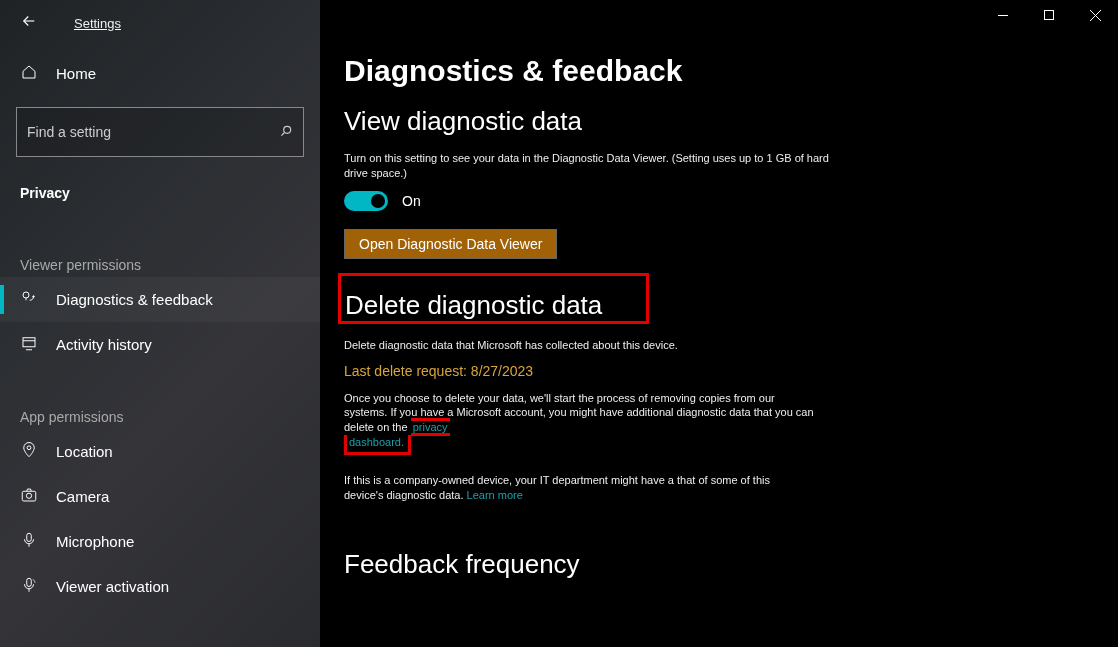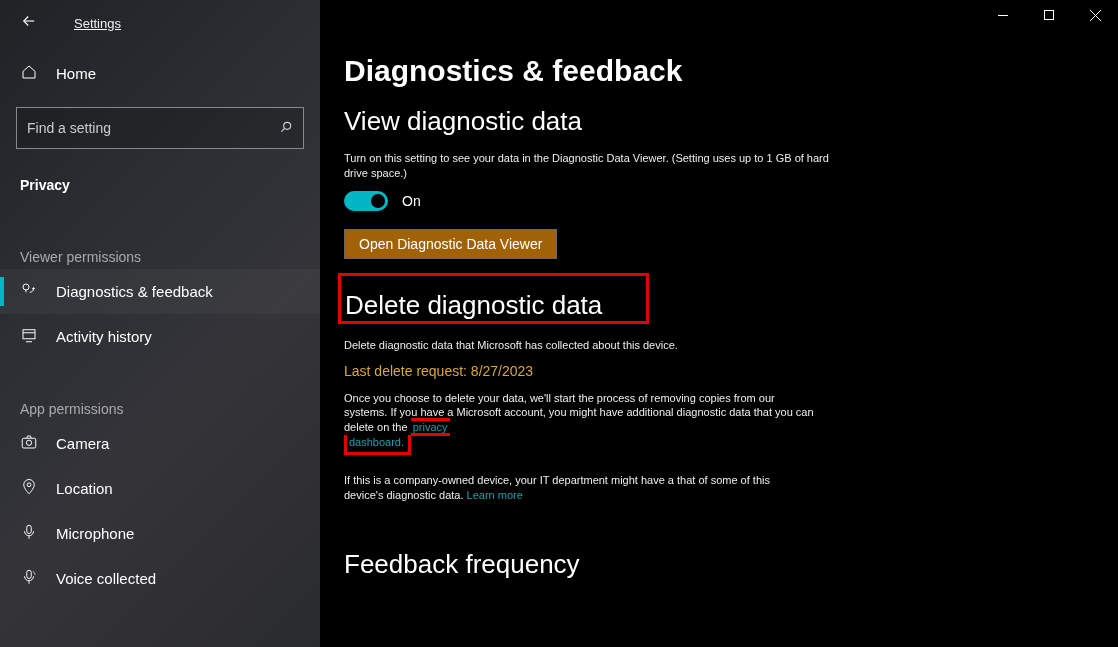--- a/index.html
+++ b/index.html
@@ -46,21 +46,21 @@
   }
   .search-wrap {
     margin: 14px 16px 14px 16px;
   }
   .search-box {
     display: flex;
     align-items: center;
     justify-content: space-between;
     border: 1px solid #888;
     background: rgba(0,0,0,0.15);
-    height: 42px;
+    height: 50px;
     padding: 0 10px;
   }
   .search-input {
     background: transparent;
     border: none;
     color: #fff;
     font-size: 14px;
     outline: none;
     flex: 1;
   }
@@ -259,36 +259,36 @@
         </svg>
     </span>
     <span>Activity history</span>
   </div>
 
   <div class="section-header">App permissions</div>
 
   <div class="nav-item">
     <span class="nav-icon">
       <svg width="18" height="18" viewBox="0 0 24 24" fill="none" stroke="#fff" stroke-width="1.3">
+          <path d="M12 21s-7-7-7-12a7 7 0 0114 0c0 5-7 12-7 12z"></path>
+          <circle cx="12" cy="9" r="2.5"></circle>
+        </svg>
+    </span>
+    <span>Location</span>
+  </div>
+
+  <div class="nav-item">
+    <span class="nav-icon">
+      <svg width="18" height="18" viewBox="0 0 24 24" fill="none" stroke="#fff" stroke-width="1.3">
           <rect x="3" y="7" width="18" height="13" rx="2"></rect>
           <circle cx="12" cy="13" r="3.5"></circle>
           <path d="M9 7l1-3h4l1 3"></path>
         </svg>
     </span>
     <span>Camera</span>
-  </div>
-
-  <div class="nav-item">
-    <span class="nav-icon">
-      <svg width="18" height="18" viewBox="0 0 24 24" fill="none" stroke="#fff" stroke-width="1.3">
-          <path d="M12 21s-7-7-7-12a7 7 0 0114 0c0 5-7 12-7 12z"></path>
-          <circle cx="12" cy="9" r="2.5"></circle>
-        </svg>
-    </span>
-    <span>Location</span>
   </div>
 
   <div class="nav-item">
     <span class="nav-icon">
       <svg width="18" height="18" viewBox="0 0 24 24" fill="none" stroke="#fff" stroke-width="1.3">
           <rect x="9" y="3" width="6" height="11" rx="3"></rect>
           <path d="M6 11a6 6 0 0012 0"></path>
           <path d="M12 17v4"></path>
         </svg>
     </span>
@@ -297,21 +297,21 @@
 
   <div class="nav-item">
     <span class="nav-icon">
       <svg width="18" height="18" viewBox="0 0 24 24" fill="none" stroke="#fff" stroke-width="1.3">
           <rect x="9" y="3" width="6" height="11" rx="3"></rect>
           <path d="M6 11a6 6 0 0012 0"></path>
           <path d="M12 17v4"></path>
           <path d="M17 5c2 0 3 2 3 4" stroke-width="1"></path>
         </svg>
     </span>
-    <span>Voice collected</span>
+    <span>Viewer activation</span>
   </div>
 
 </div>
 
 <div class="content">
 
   <div class="window-controls">
     <div class="win-ctrl">
         <div class="dash"></div>
       </div>

